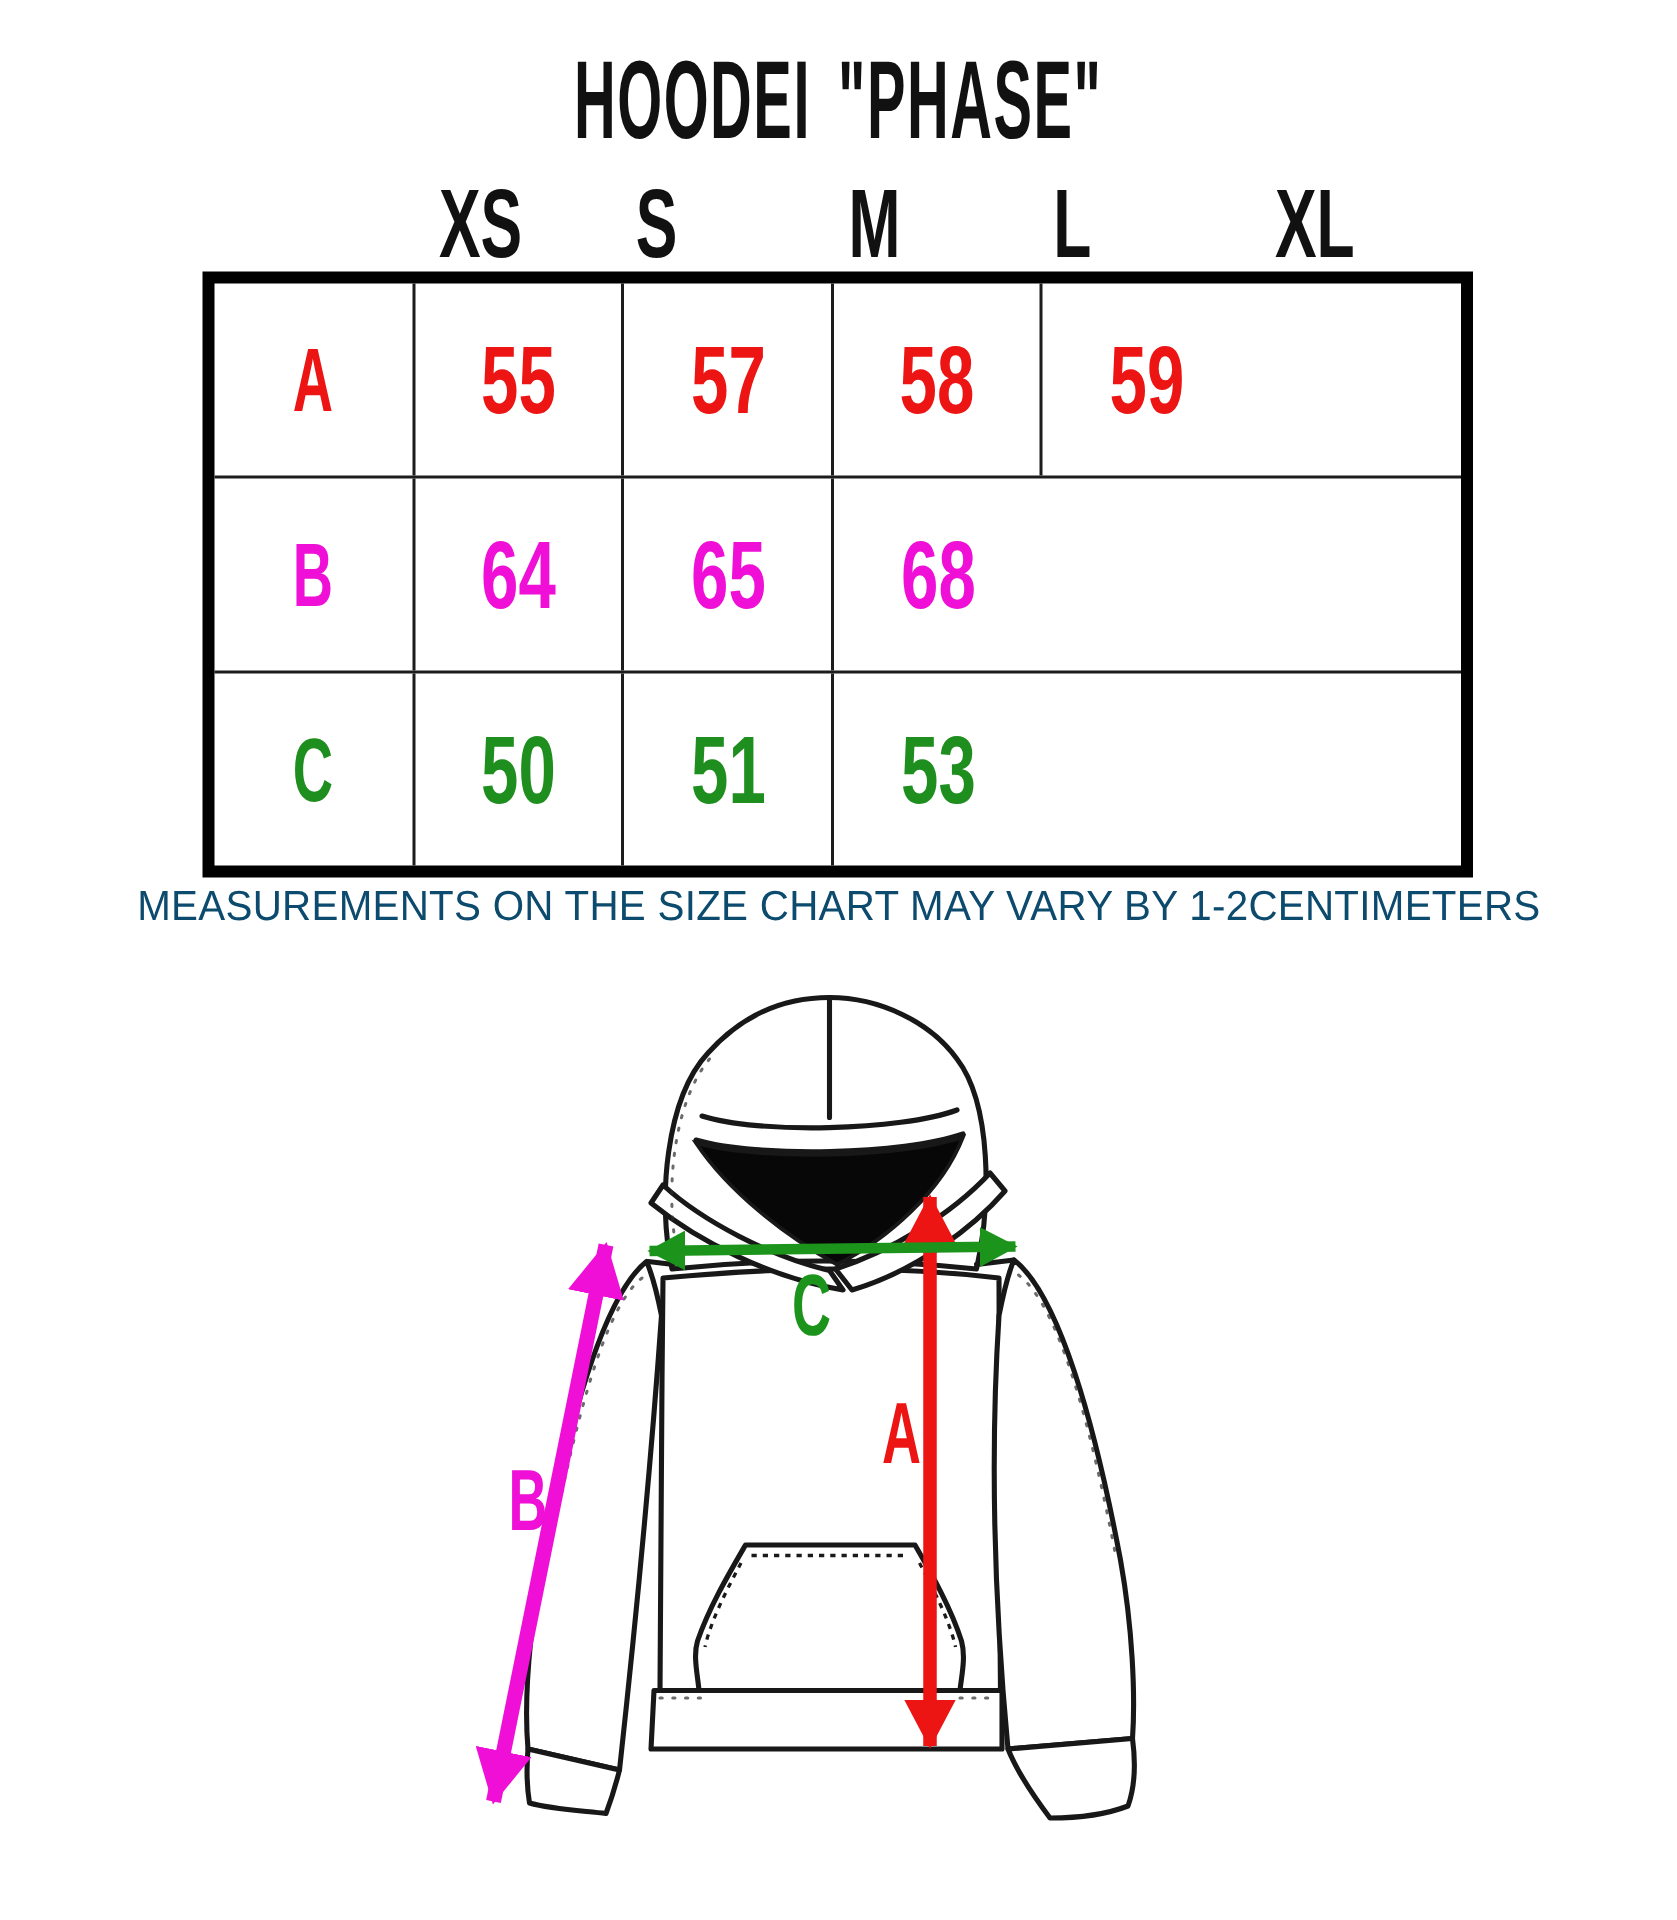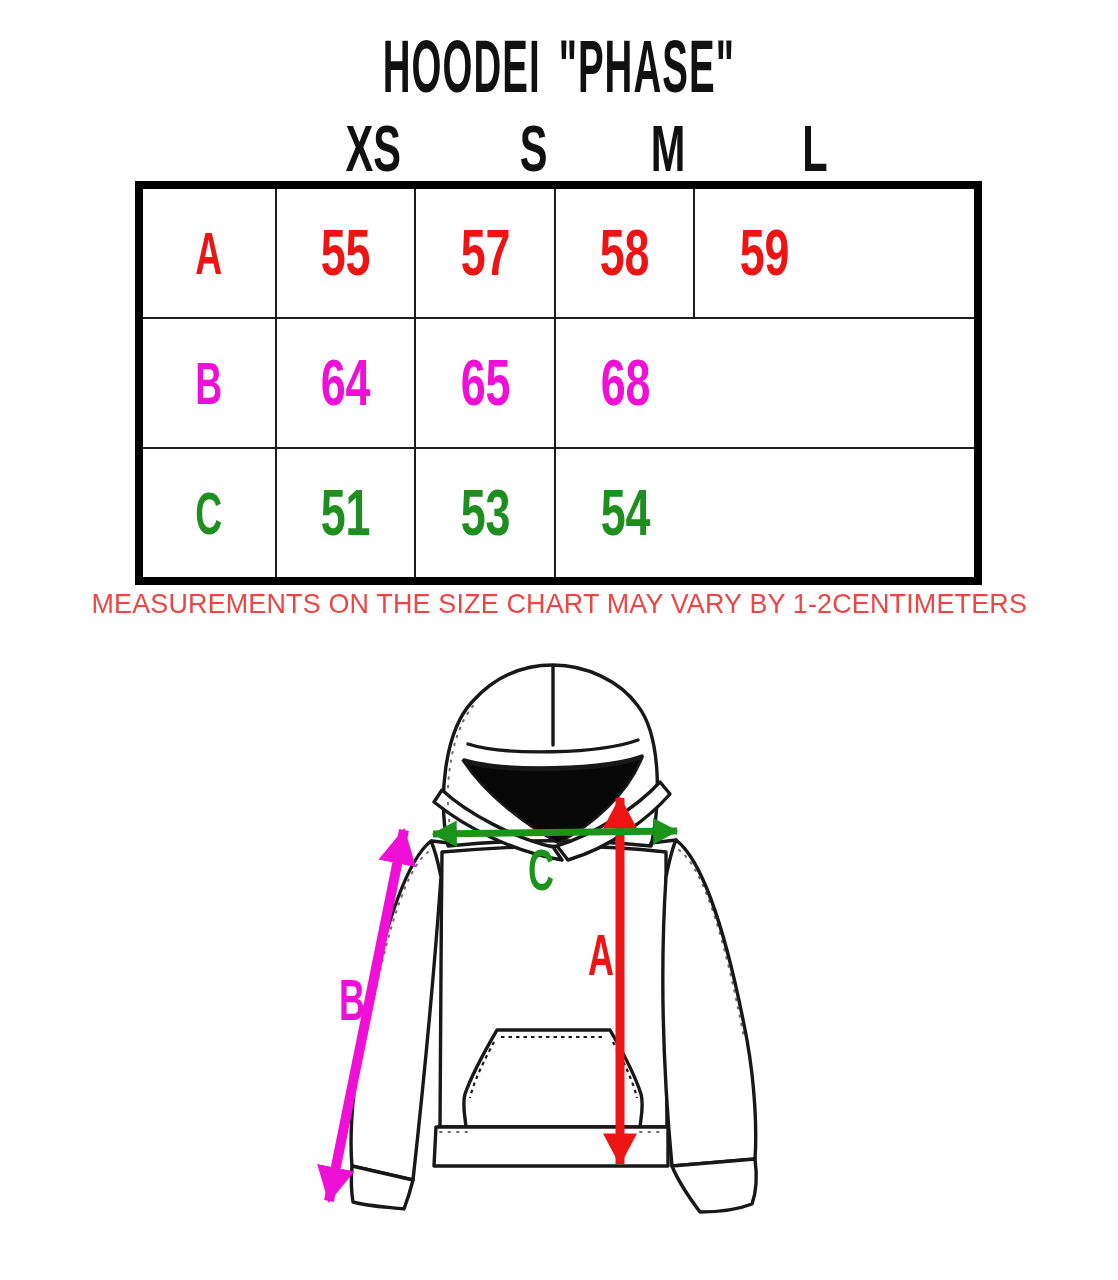--- a/index.html
+++ b/index.html
@@ -13,39 +13,39 @@
   }
   .title .squeeze {
     display:inline-block; transform:scaleX(0.52); transform-origin:center top;
     letter-spacing:2px; word-spacing:12px;
   }
   .size-chart { position:absolute; left:135px; top:115px; width:847px; }
   .size-header {
     display:grid; grid-template-columns:134px repeat(5,1fr);
     height:66px; align-items:end; padding:0 8px; box-sizing:border-box;
   }
-  .size-header .h { text-align:right; font-weight:700; font-size:65px; line-height:1; }
+  .size-header .h { text-align:left; font-weight:700; font-size:65px; line-height:1; }
   .size-header .h span { display:inline-block; transform:scaleX(0.64); transform-origin:center bottom; }
   .size-table { border:8px solid #000; background:#fff; }
   .size-row {
     display:grid; grid-template-columns:134px repeat(5,1fr);
     height:128px; border-bottom:2px solid #1c1c1c;
   }
   .size-row:last-child { border-bottom:none; }
   .cell {
     display:flex; align-items:center; justify-content:center;
     border-right:2px solid #1c1c1c; font-weight:700; font-size:64px; color:inherit;
   }
   .cell:last-child { border-right:none; }
   .cell span { display:inline-block; transform:scaleX(0.70); }
   .cell.row-label { font-size:60px; }
   .cell.row-label span { transform:scaleX(0.62); }
   .note {
     position:absolute; top:588px; left:0; width:100%; text-align:center;
-    font-size:28px; color:#ef4444; white-space:nowrap;
+    font-size:28px; color:#0c4a6e; white-space:nowrap;
   }
   .note span { display:inline-block; transform:scaleX(0.96); letter-spacing:0.2px; }
   svg.diagram { position:absolute; left:0; top:650px; width:1118px; height:630px; }
   .fillshape { fill:#ffffff; stroke:#181818; stroke-width:3.4; stroke-linejoin:round; }
   .ln { fill:none; stroke:#181818; stroke-width:3.4; stroke-linecap:round; stroke-linejoin:round; }
   .dots { fill:none; stroke:#2c2c2c; stroke-width:2; stroke-dasharray:1.5 7; opacity:.7; stroke-linecap:round; }
   .stitch { fill:none; stroke:#1a1a1a; stroke-width:2.2; stroke-dasharray:3.5 4; }
   .arrow-line { fill:none; stroke-linecap:butt; }
   .diagram text { font-family:"Liberation Sans", sans-serif; font-weight:700; font-size:58px; }
 </style>
@@ -56,20 +56,21 @@
   <span class="squeeze">HOODEI "PHASE"</span>
 </div>
 
 <div class="size-chart">
   <div class="size-header">
     <div class="h"></div>
     <div class="h"><span>XS</span></div>
     <div class="h"><span>S</span></div>
     <div class="h"><span>M</span></div>
     <div class="h"><span>L</span></div>
+    <div class="h"><span>XL</span></div>
   </div>
 
   <div class="size-table">
     <div class="size-row" style="color: rgb(237, 20, 20);">
       <div class="cell row-label">
           <span>A</span>
         </div>
       <div class="cell">
           <span>55</span>
         </div>
@@ -95,27 +96,27 @@
         </div>
       <div class="cell">
           <span>68</span>
         </div>
     </div>
     <div class="size-row" style="color: rgb(30, 142, 30);">
       <div class="cell row-label">
           <span>C</span>
         </div>
       <div class="cell">
+          <span>50</span>
+        </div>
+      <div class="cell">
           <span>51</span>
         </div>
       <div class="cell">
           <span>53</span>
-        </div>
-      <div class="cell">
-          <span>54</span>
         </div>
     </div>
   </div>
 </div>
 
 <div class="note">
   <span>MEASUREMENTS ON THE SIZE CHART MAY VARY BY 1-2CENTIMETERS</span>
 </div>
 
 <svg class="diagram" viewBox="0 650 1118 630">

